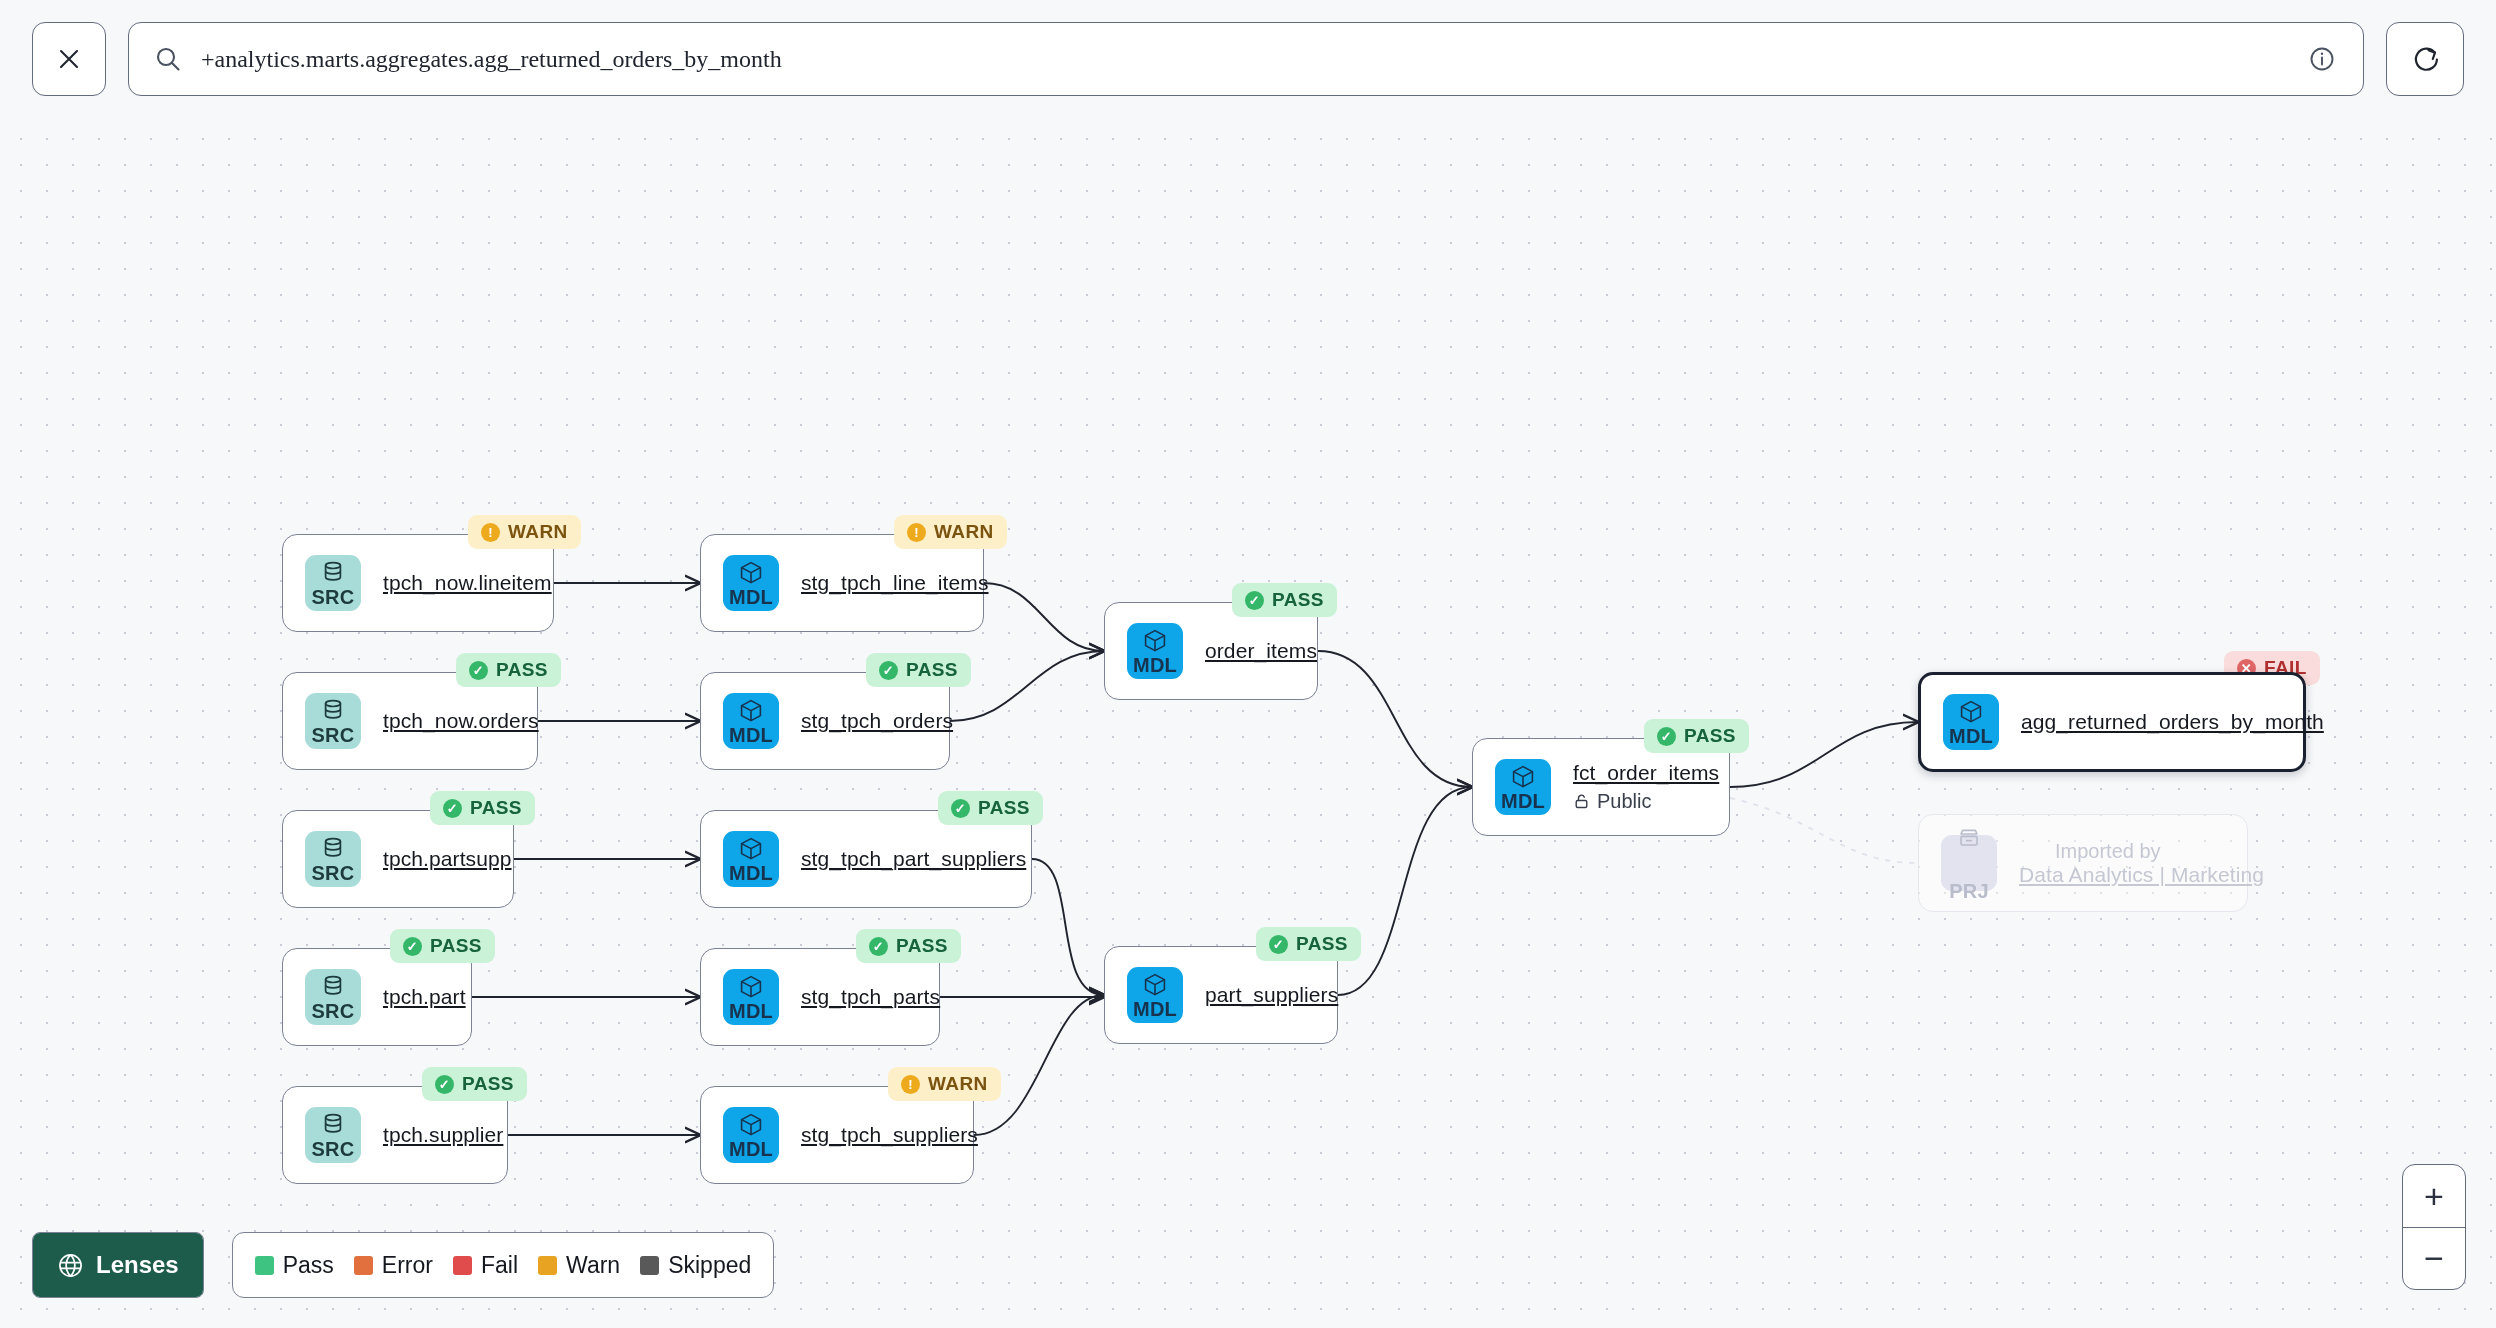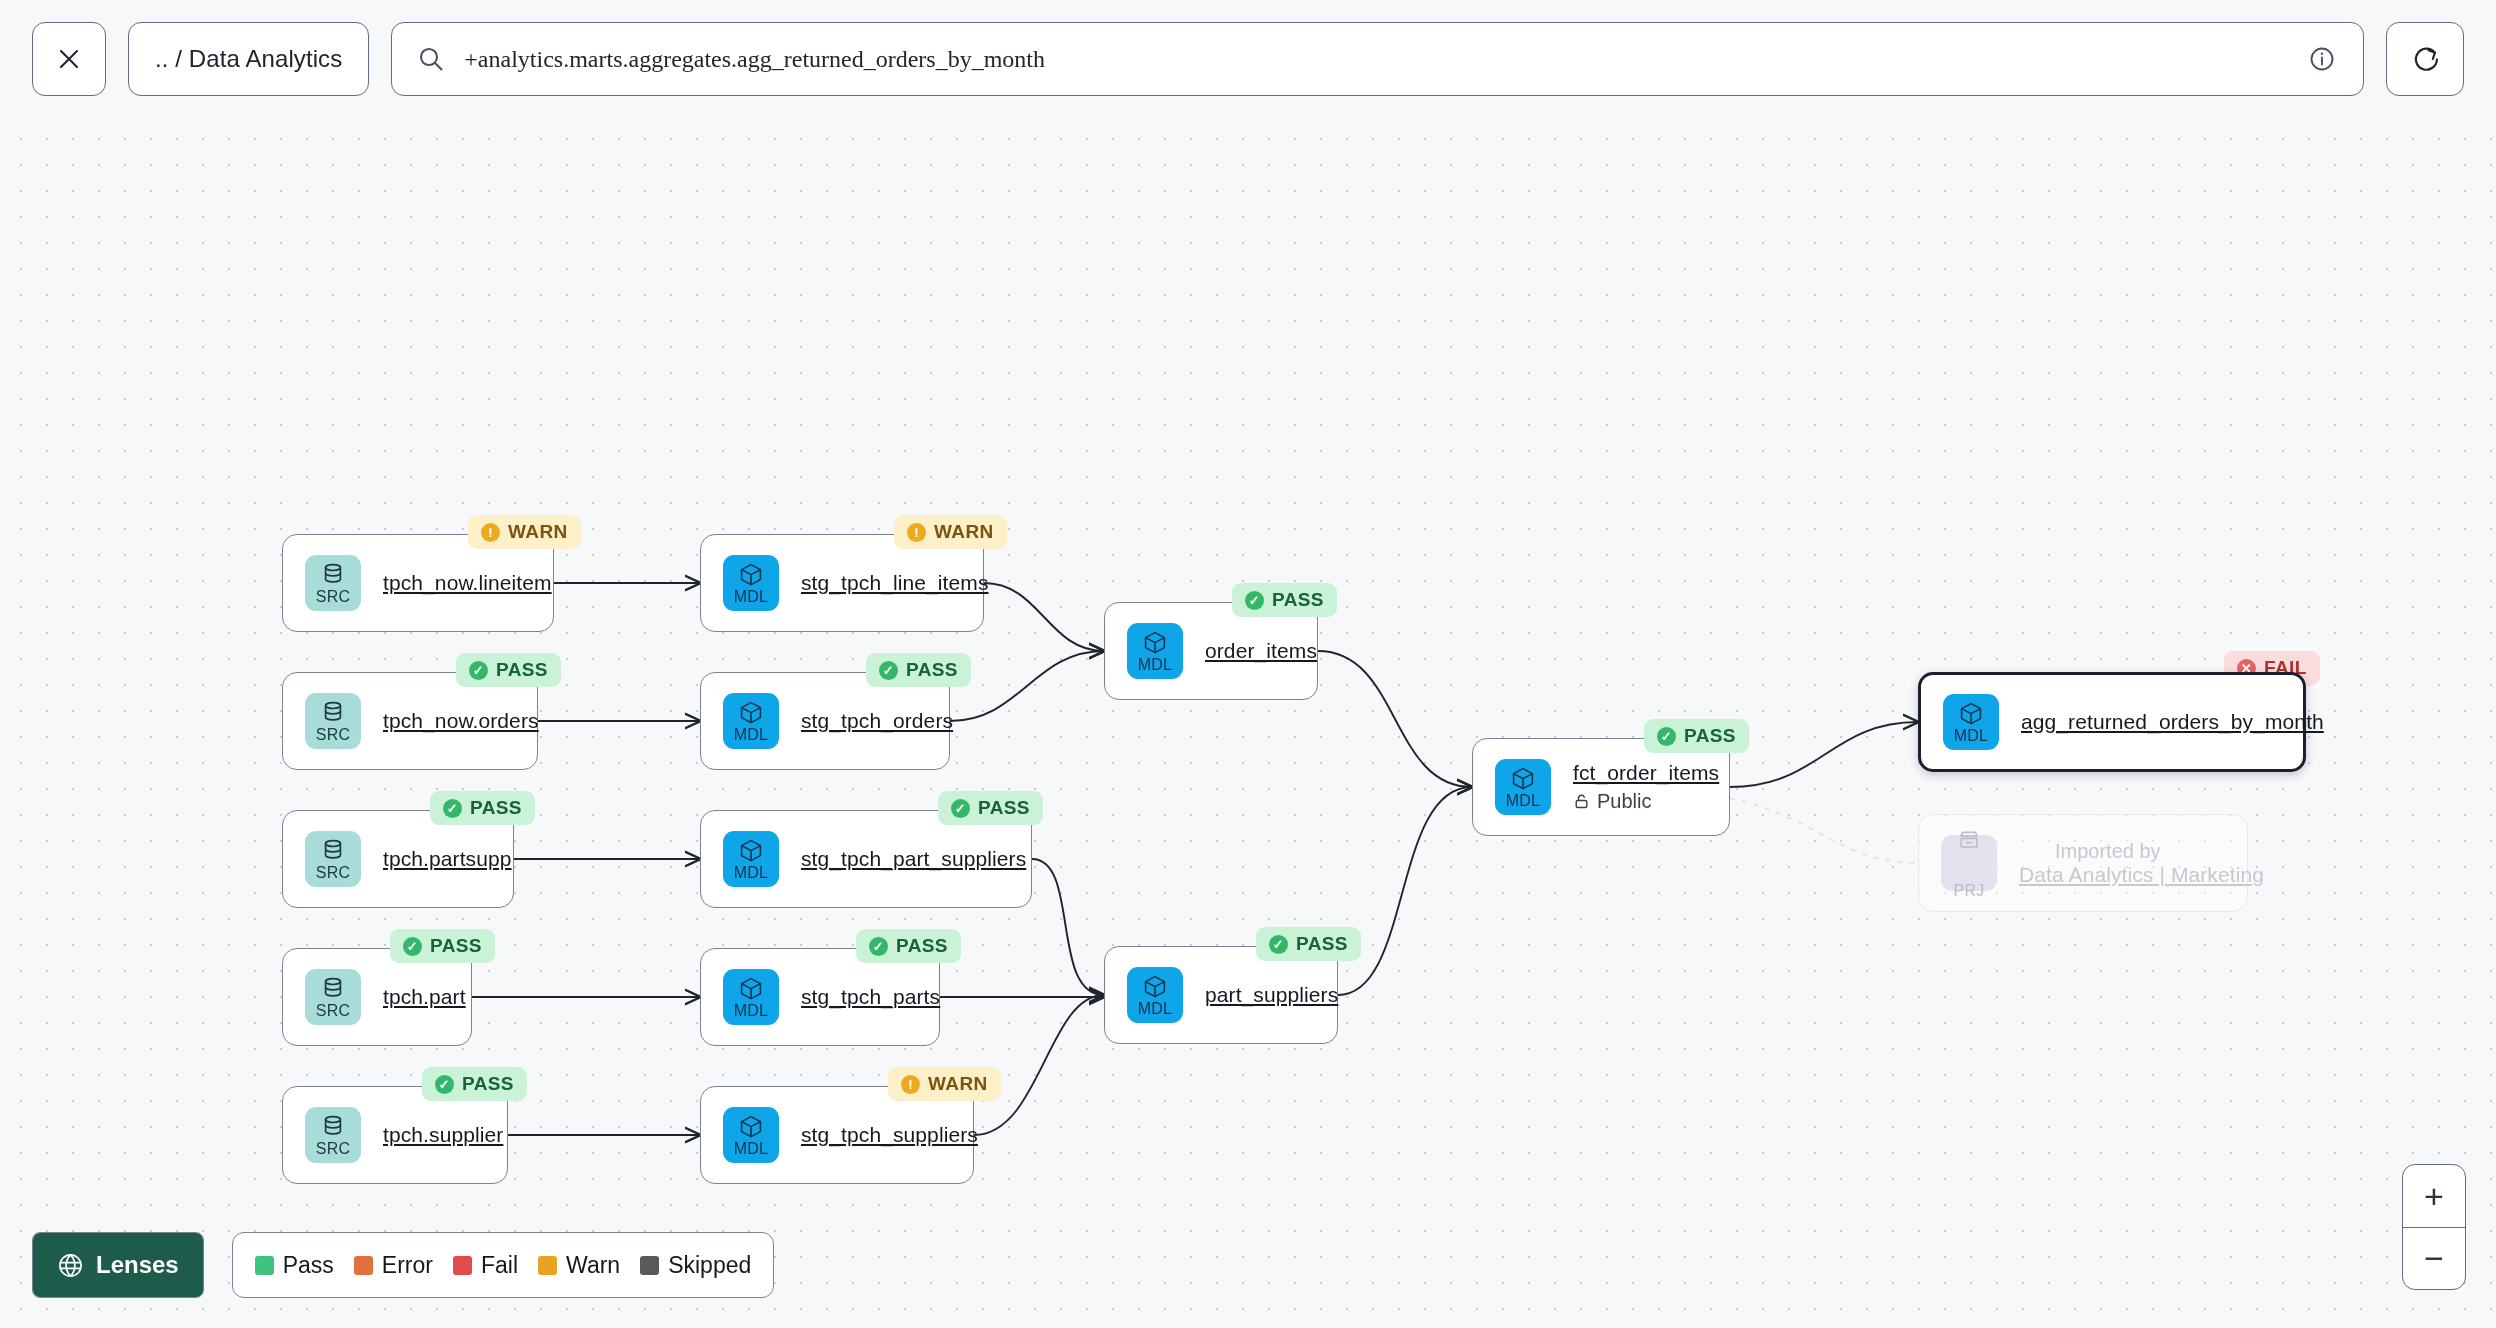--- a/index.html
+++ b/index.html
@@ -80,21 +80,21 @@
   .badge-type {
     width: 56px; height: 56px;
     border-radius: 11px;
     display: flex; flex-direction: column;
     align-items: center; justify-content: center;
     gap: 1px; flex: none;
   }
   .badge-type.src { background: #a8dcd9; color: #1d3b3c; }
   .badge-type.mdl { background: #0ea5e9; color: #17334d; }
   .badge-type.prj { background: #e3e3ef; color: #b9bccb; gap: 29px; }
-  .badge-type .tl { font-size: 16px; font-weight: 400; line-height: 1; letter-spacing: .2px; }
+  .badge-type .tl { font-size: 20px; font-weight: 700; line-height: 1; letter-spacing: .2px; }
   .node-label { font-size: 21px; color: #15181f; white-space: nowrap; letter-spacing: .1px; text-decoration: underline; }
   .node.ghost .node-label { color: #c5c8d2; }
   .node-sub {
     font-size: 20px; color: #3a3f4c;
     display: flex; align-items: center; gap: 7px; margin-top: 5px;
   }
   .node.ghost .node-sub { color: #c5c8d2; }
   .node-text { display: flex; flex-direction: column; }
 
   
@@ -181,23 +181,20 @@
   <div class="topbar">
 
     <div class="tb-btn tb-close">
       <span class="ico">
         <svg width="30" height="30" viewBox="0 0 30 30" fill="none" stroke="#20242e" stroke-width="2.1" stroke-linecap="round">
           <path d="M7 7 L23 23 M23 7 L7 23"></path>
         </svg>
       </span>
     </div>
 
-    <div class="tb-btn tb-crumb">
-      <span>.. / Data Analytics</span>
-    </div>
 
     <div class="tb-search">
       <span class="ico">
         <svg width="30" height="30" viewBox="0 0 30 30" fill="none" stroke="#4a5160" stroke-width="2.1" stroke-linecap="round">
           <circle cx="13" cy="13" r="8"></circle>
             <path d="M19 19 L25.5 25.5"></path>
         </svg>
       </span>
       <span class="sq">+analytics.marts.aggregates.agg_returned_orders_by_month</span>
       <span class="ico">

